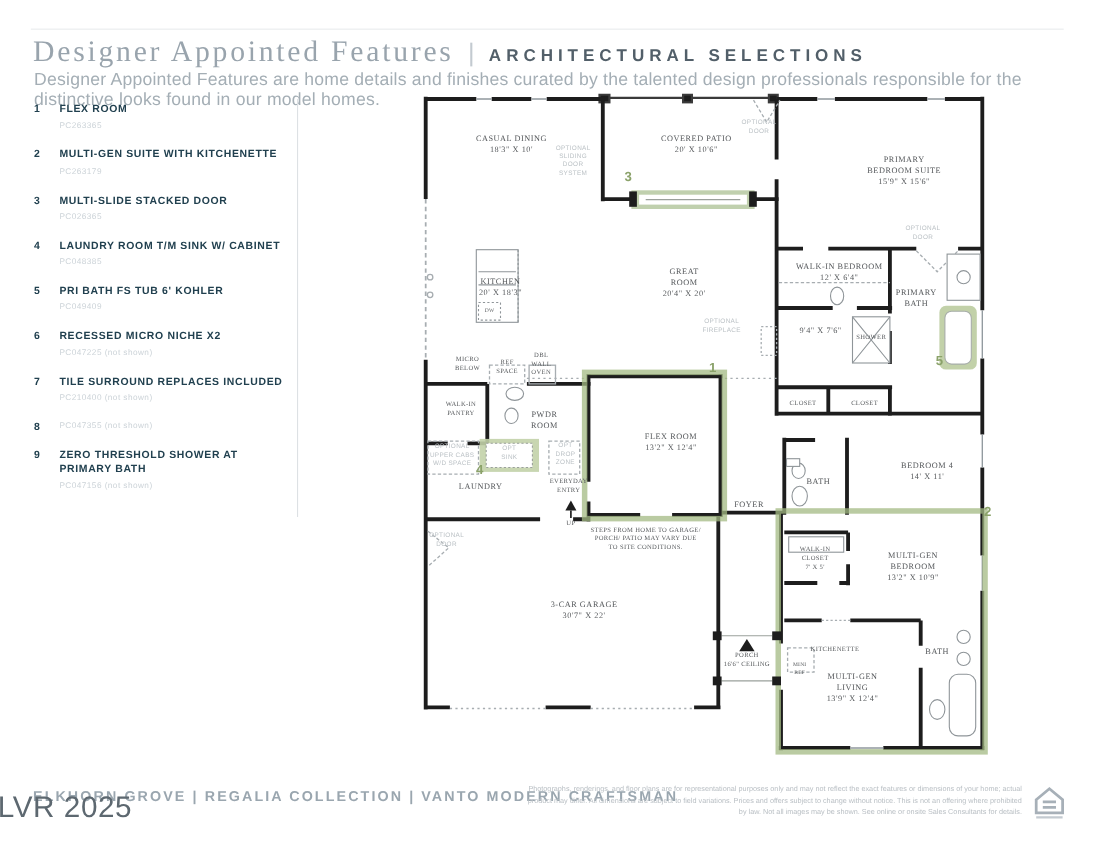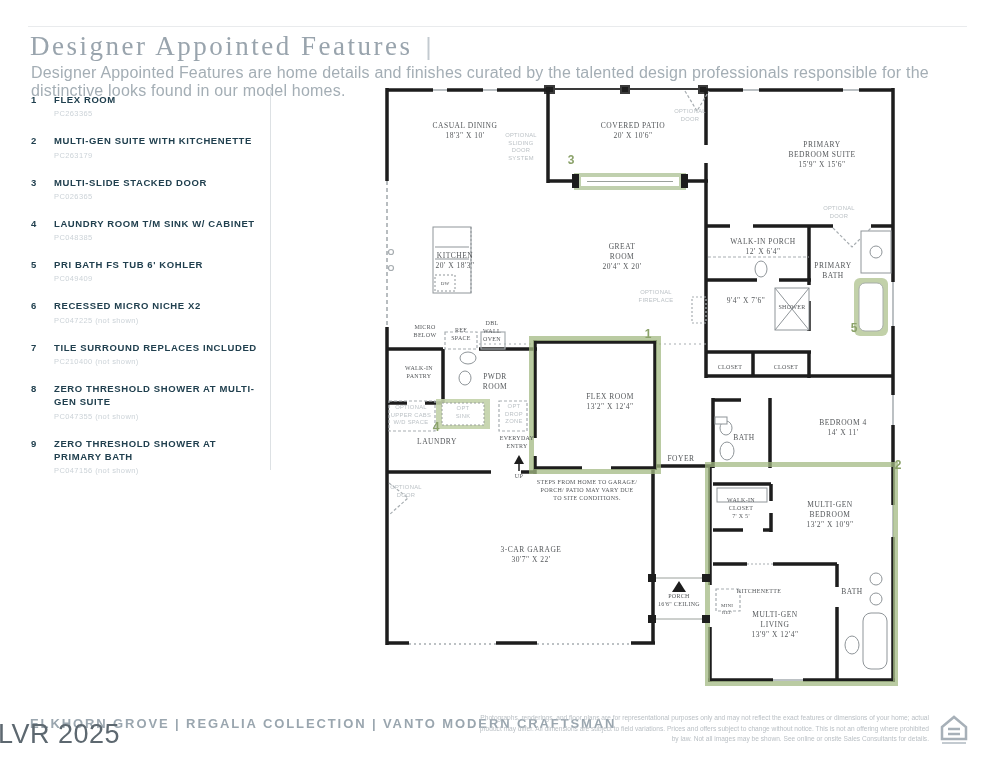--- a/index.html
+++ b/index.html
@@ -48,20 +48,21 @@
 </style>
 </head>
 <body>
 
 <div class="page">
   <div class="top-rule"></div>
 
   <div class="header">
     <span class="title-serif">Designer Appointed Features</span>
     <span class="title-divider">|</span>
+    <span class="title-sans">ARCHITECTURAL SELECTIONS</span>
   </div>
   <div class="subtitle">Designer Appointed Features are home details and finishes curated by the talented design professionals responsible for the distinctive looks found in our model homes.</div>
 
   <div class="features">
       <div class="feature">
         <span class="f-num">1</span>
         <span class="f-title">FLEX ROOM</span>
         <span class="f-code">PC263365</span>
       </div>
       <div class="feature">
@@ -89,21 +90,20 @@
         <span class="f-title">RECESSED MICRO NICHE X2</span>
         <span class="f-code">PC047225 (not shown)</span>
       </div>
       <div class="feature">
         <span class="f-num">7</span>
         <span class="f-title">TILE SURROUND REPLACES INCLUDED</span>
         <span class="f-code">PC210400 (not shown)</span>
       </div>
       <div class="feature">
         <span class="f-num">8</span>
-        <span class="f-title">ZERO THRESHOLD SHOWER AT MULTI-GEN SUITE</span>
         <span class="f-code">PC047355 (not shown)</span>
       </div>
       <div class="feature">
         <span class="f-num">9</span>
         <span class="f-title">ZERO THRESHOLD SHOWER AT PRIMARY BATH</span>
         <span class="f-code">PC047156 (not shown)</span>
       </div>
     </div>
   <div class="features-divider"></div>
 
@@ -247,21 +247,21 @@
         <div class="room-label" style="left: 80px; top: 176px;">
           <span>KITCHEN</span>
           <span>20' X 18'3"</span>
         </div>
         <div class="room-label" style="left: 247px; top: 172px;">
           <span>GREAT</span>
           <span>ROOM</span>
           <span>20'4" X 20'</span>
         </div>
         <div class="room-label" style="left: 388px; top: 162px;">
-          <span>WALK-IN PORCH</span>
+          <span>WALK-IN BEDROOM</span>
           <span>12' X 6'4"</span>
         </div>
         <div class="room-label" style="left: 458px; top: 186px;">
           <span>PRIMARY</span>
           <span>BATH</span>
         </div>
         <div class="room-label" style="left: 371px; top: 216px;">
           <span>9'4" X 7'6"</span>
         </div>
         <div class="room-label sm" style="left: 417px; top: 223px;">

